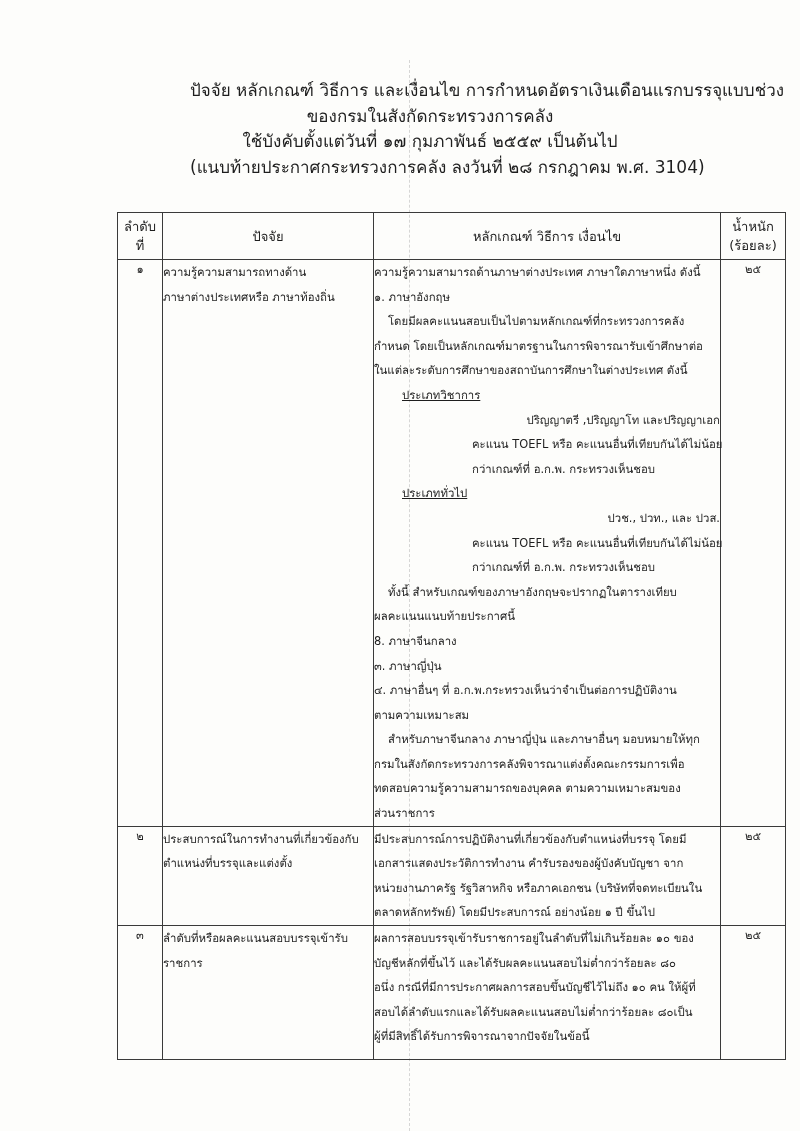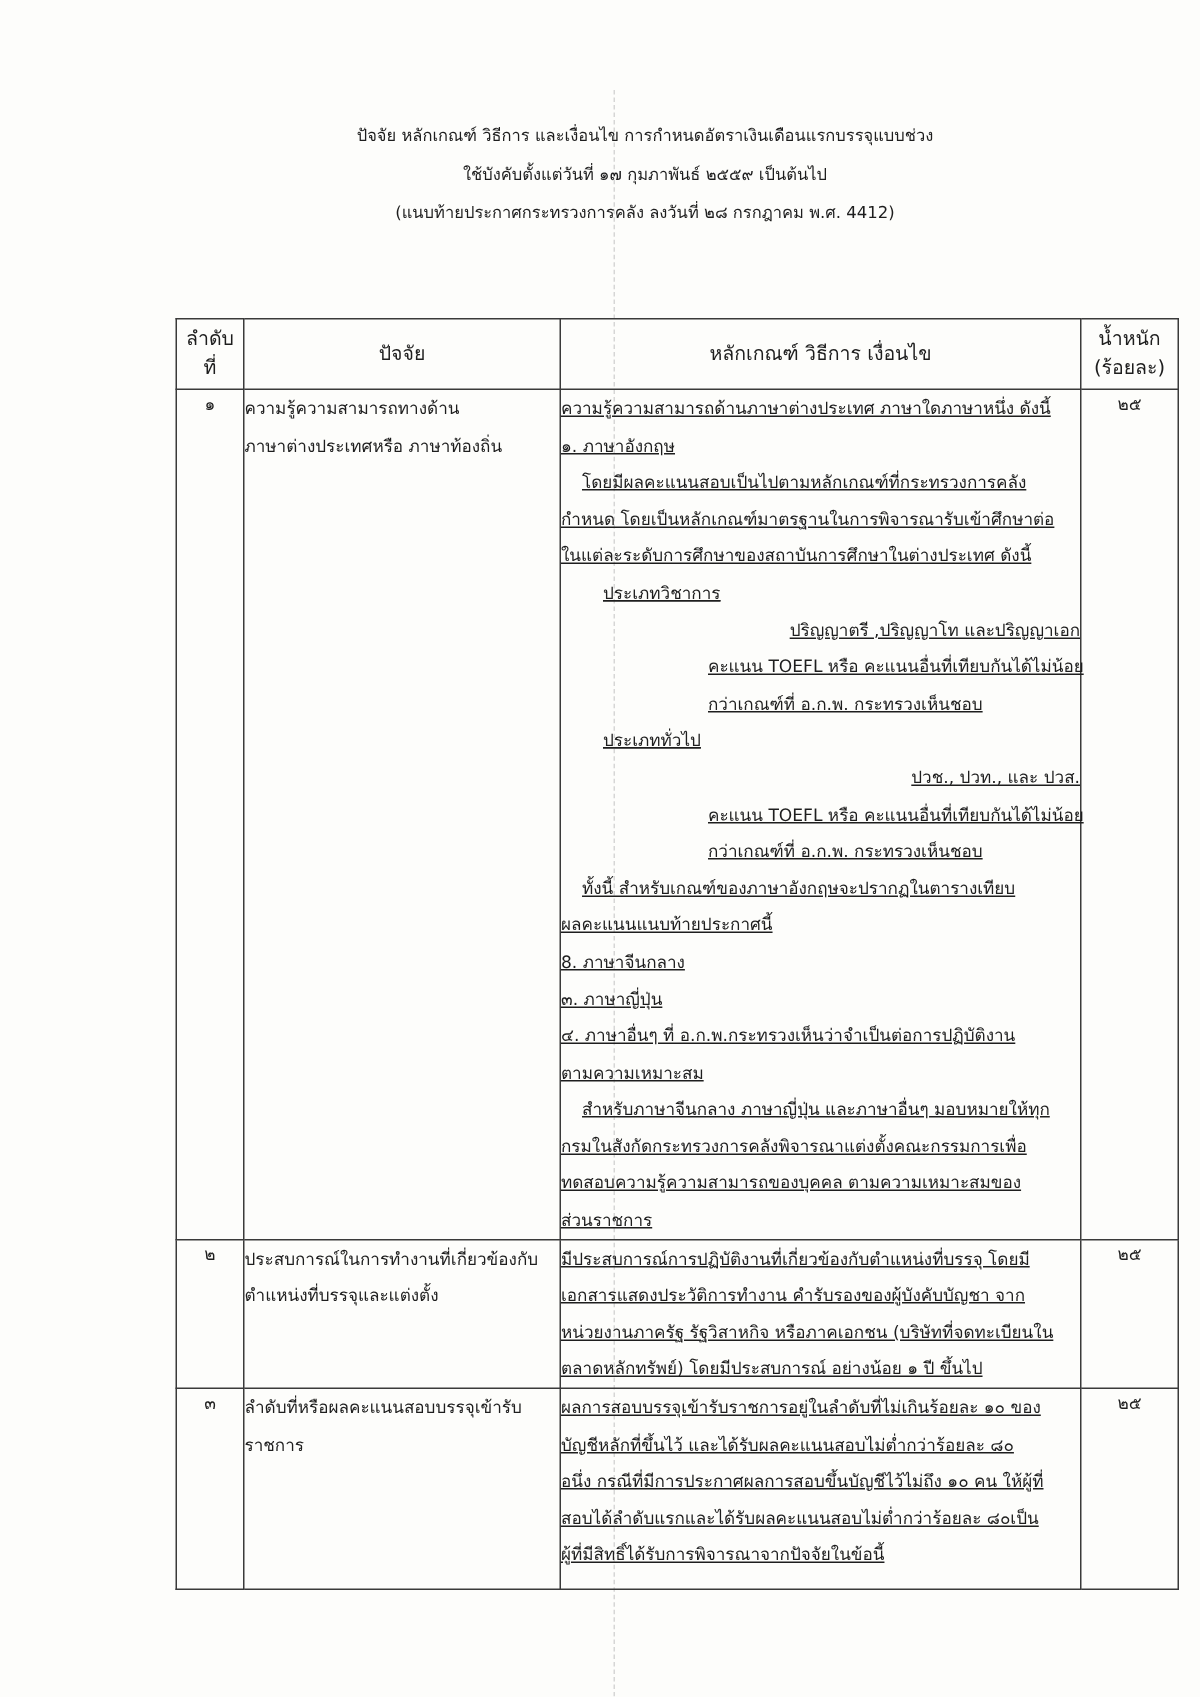--- a/index.html
+++ b/index.html
@@ -11,21 +11,21 @@
     position: relative;
     overflow: hidden;
   }
   .page { position: absolute; left: 0; top: 0; width: 800px; height: 1131px; }
   .scan-fold {
     position: absolute; left: 409px; top: 60px; width: 0; height: 1071px;
     border-left: 1px dashed #bdbdbd; opacity: 0.6;
   }
   .title-block {
     position: absolute; left: 190px; top: 78px; width: 480px;
-    text-align: center; font-size: 11px; line-height: 25.5px;
+    text-align: center; font-size: 17px; line-height: 25.5px;
   }
   .title-line { display: block; white-space: nowrap; }
 
   table.criteria {
     position: absolute; left: 117px; top: 212px;
     width: 668px; border-collapse: collapse;
     font-size: 11.4px;
     table-layout: fixed;
   }
   table.criteria th, table.criteria td {
@@ -38,42 +38,43 @@
     height: 46px; font-size: 13px; line-height: 19px;
   }
   th.col-no, th.col-weight { font-size: 11.5px; }
   col.c-no { width: 45px; }
   col.c-factor { width: 211px; }
   col.c-criteria { width: 347px; }
   col.c-weight { width: 65px; }
 
   td.no-cell, td.weight-cell { text-align: center; padding-top: 6px; }
   td.factor-cell { padding: 5px 6px 0 7px; line-height: 24.5px; }
-  td.criteria-cell { padding: 5px 4px 0 6px; line-height: 24.6px; text-decoration: underline; }
+  td.criteria-cell { padding: 5px 4px 0 6px; line-height: 24.6px; }
   td.criteria-cell .ln { display: block; white-space: nowrap; }
   .ind1 { padding-left: 14px; }
   .ind2 { padding-left: 28px; }
   .ind3 { padding-left: 48px; text-align: right; }
   .ind4 { padding-left: 98px; }
   .ul { text-decoration: underline; }
 
   tr.row-1 td { height: 541px; }
   tr.row-2 td { height: 94px; }
   tr.row-3 td { height: 133px; }
 </style>
 </head>
 <body>
 
 <div class="page">
   <div class="scan-fold"></div>
 
   <div class="title-block">
     <span class="title-line">ปัจจัย หลักเกณฑ์ วิธีการ และเงื่อนไข การกำหนดอัตราเงินเดือนแรกบรรจุแบบช่วง</span>
+    <span class="title-line">ของกรมในสังกัดกระทรวงการคลัง</span>
     <span class="title-line">ใช้บังคับตั้งแต่วันที่ ๑๗ กุมภาพันธ์ ๒๕๕๙ เป็นต้นไป</span>
-    <span class="title-line">(แนบท้ายประกาศกระทรวงการคลัง ลงวันที่ ๒๘  กรกฎาคม พ.ศ. 4412)</span>
+    <span class="title-line">(แนบท้ายประกาศกระทรวงการคลัง ลงวันที่ ๒๘  กรกฎาคม พ.ศ. 3104)</span>
   </div>
 
   <table class="criteria">
     <colgroup>
       <col class="c-no">
         <col class="c-factor">
         <col class="c-criteria">
         <col class="c-weight">
     </colgroup>
     <thead>

